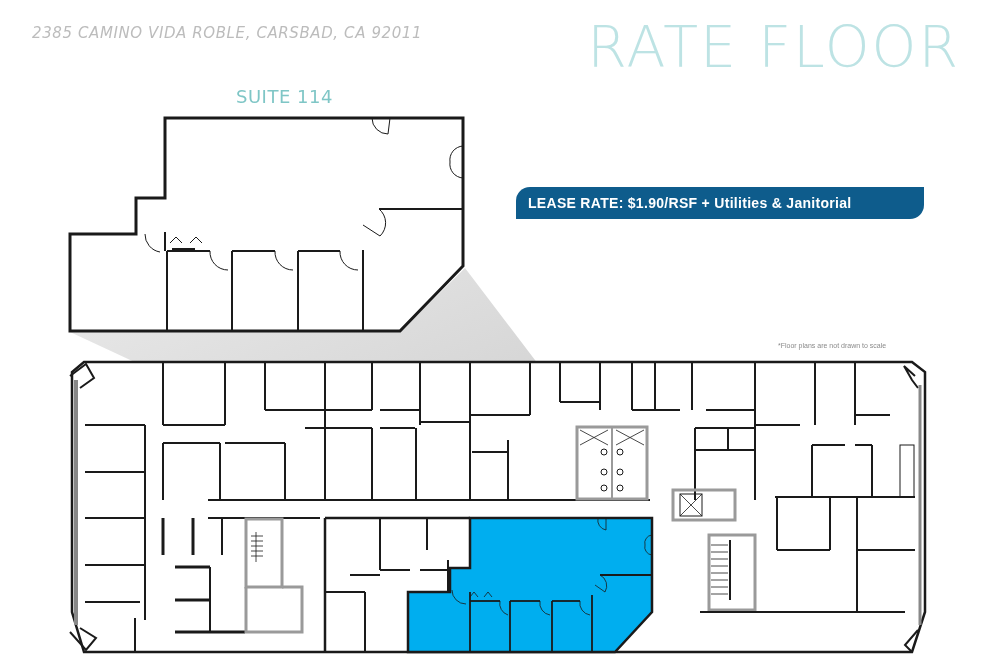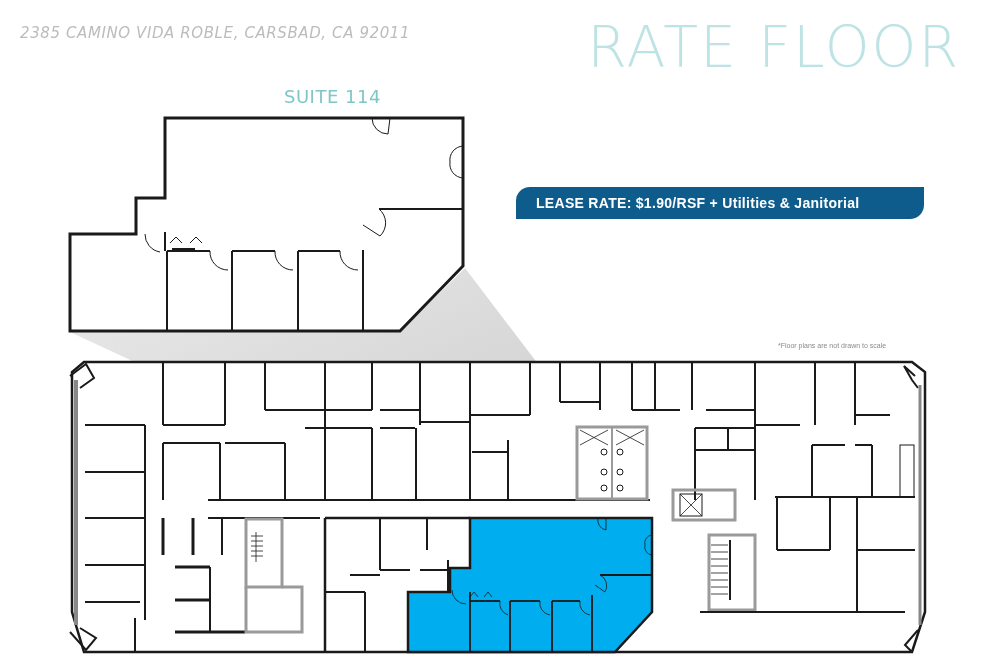--- a/index.html
+++ b/index.html
@@ -1,40 +1,39 @@
 <!DOCTYPE html>
 <html><head>
 <meta charset="utf-8">
 <style>
   * { box-sizing: border-box; margin: 0; padding: 0; }
   html, body { width: 986px; height: 669px; background: #ffffff; overflow: hidden; }
   body { position: relative; font-family: "Liberation Sans", "DejaVu Sans", sans-serif; }
 
   .address {
-    position: absolute; left: 20px; top: 24px;
+    position: absolute; left: 32px; top: 24px;
     font-size: 15px; font-style: italic; letter-spacing: 0.6px;
     color: #bcbcbc; font-family: "DejaVu Sans", sans-serif; font-weight: 300;
   }
   .floor-title {
     position: absolute; right: 26px; top: 14px;
     font-size: 57px; letter-spacing: 2px; color: #bde3e4;
     font-family: "DejaVu Sans", sans-serif; font-weight: 300;
   }
   .suite-label {
     position: absolute; left: 236px; top: 86px;
     font-size: 18px; color: #7fc6c6; letter-spacing: 0.5px;
     font-family: "DejaVu Sans", sans-serif;
-    margin-left: 48px;
   }
   .lease-banner {
     position: absolute; left: 516px; top: 187px; width: 408px; height: 32px;
     background: #0e5c8c; color: #ffffff;
     border-top-left-radius: 14px; border-bottom-right-radius: 14px;
     font-size: 14px; font-weight: bold; letter-spacing: 0.3px;
-    display: flex; align-items: center; padding-left: 20px;
+    display: flex; align-items: center; padding-left: 12px;
   }
   .scale-note {
     position: absolute; left: 778px; top: 342px;
     font-size: 7px; color: #8a8a8a;
   }
   svg.plan { position: absolute; left: 0; top: 0; }
 </style>
 </head>
 <body>
 

